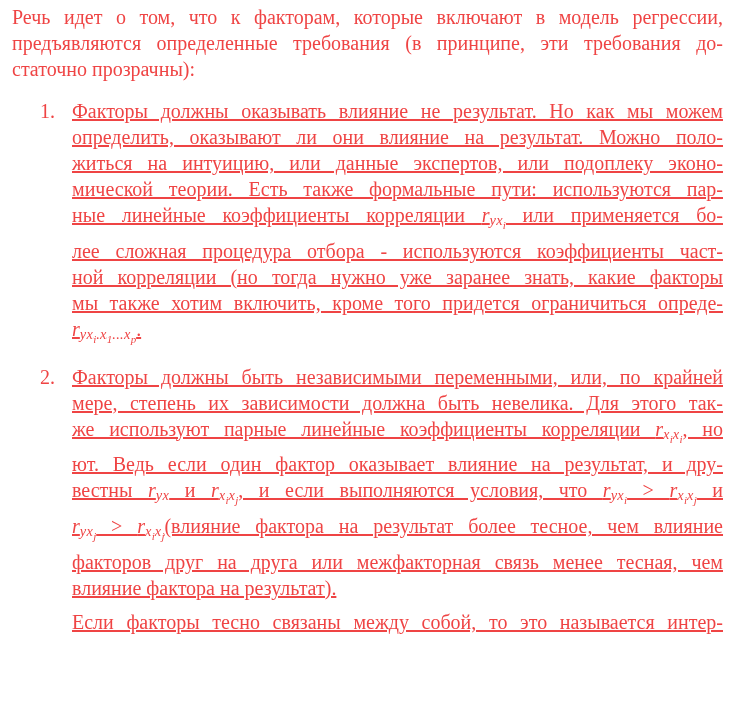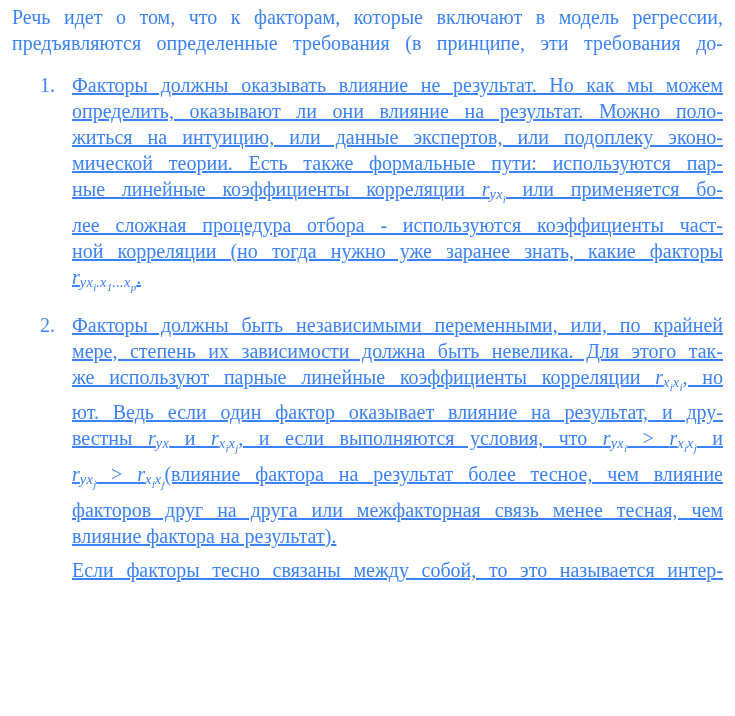--- a/index.html
+++ b/index.html
@@ -55,37 +55,39 @@
   }
   .run-s2 {
     font-style: italic;
     font-size: 55%;
     vertical-align: -0.62em;
   }
 </style>
 </head>
 <body>
 
-<div class="page" style="background: rgb(255, 255, 255); color: #3b82f6;">
+<div class="page" style="background: rgb(255, 255, 255); color: #ef4444;">
   <div class="para intro" id="intro">
       <div class="line"><span class="run run-n">Речь идет о том, что к факторам, которые включают в модель регрессии,</span></div>
       <div class="line"><span class="run run-n">предъявляются определенные требования (в принципе, эти требования до-</span></div>
+      <div class="line noj"><span class="run run-n">статочно прозрачны):</span></div>
     </div>
   <div id="list">
       <div class="item">
         <div class="num">1.</div>
         <div class="body">
           <div class="para">
             <div class="line"><span class="run run-n">Факторы должны оказывать влияние не результат. Но как мы можем</span></div>
             <div class="line"><span class="run run-n">определить, оказывают ли они влияние на результат. Можно поло-</span></div>
             <div class="line"><span class="run run-n">житься на интуицию, или данные экспертов, или подоплеку эконо-</span></div>
             <div class="line"><span class="run run-n">мической теории. Есть также формальные пути: используются пар-</span></div>
             <div class="line"><span class="run run-n">ные линейные коэффициенты корреляции </span><span class="run run-m">r</span><span class="run run-s1">yx</span><span class="run run-s2">i</span><span class="run run-n"> или применяется бо-</span></div>
             <div class="line"><span class="run run-n">лее сложная процедура отбора - используются коэффициенты част-</span></div>
             <div class="line"><span class="run run-n">ной корреляции (но тогда нужно уже заранее знать, какие факторы</span></div>
+            <div class="line"><span class="run run-n">мы также хотим включить, кроме того придется ограничиться опреде-</span></div>
             <div class="line noj"><span class="run run-m">r</span><span class="run run-s1">yx</span><span class="run run-s2">i</span><span class="run run-s1">.x</span><span class="run run-s2">1</span><span class="run run-s1">...x</span><span class="run run-s2">p</span><span class="run run-n">.</span></div>
           </div>
         </div>
       </div>
       <div class="item">
         <div class="num">2.</div>
         <div class="body">
           <div class="para">
             <div class="line"><span class="run run-n">Факторы должны быть независимыми переменными, или, по крайней</span></div>
             <div class="line"><span class="run run-n">мере, степень их зависимости должна быть невелика. Для этого так-</span></div>

